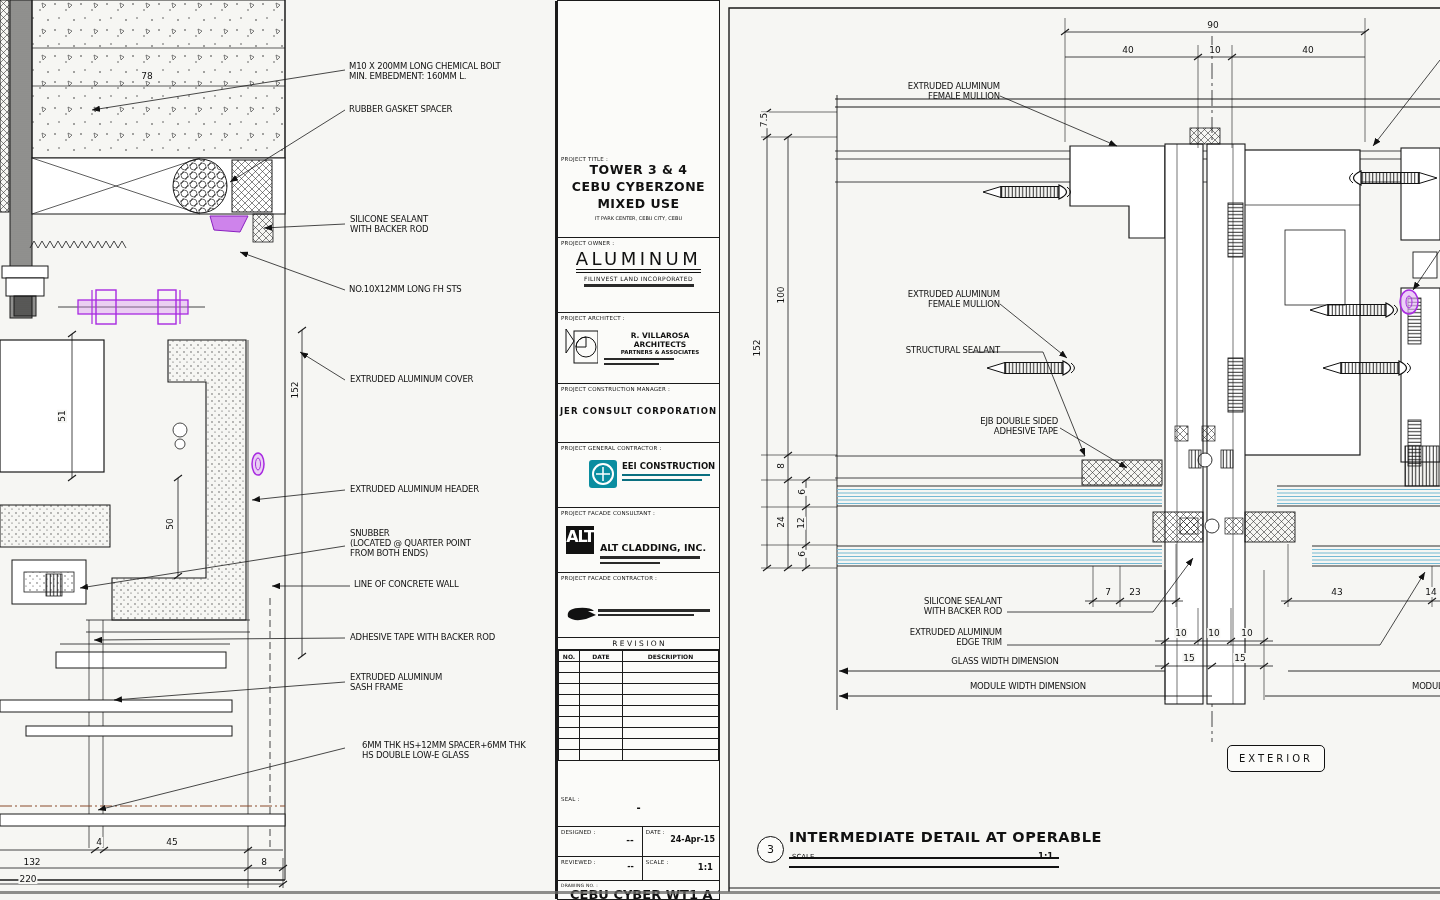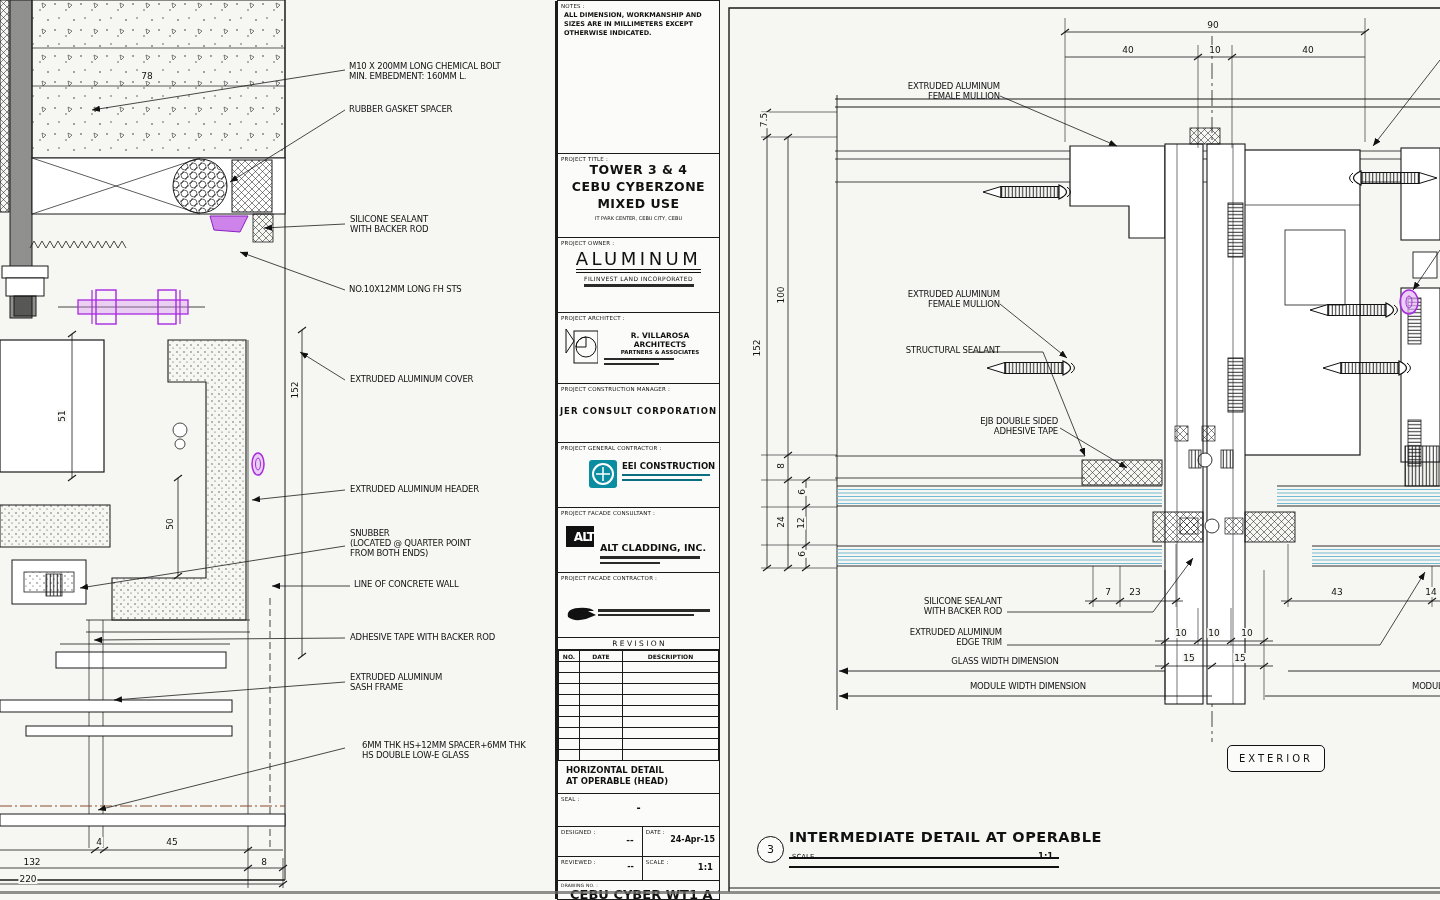--- a/index.html
+++ b/index.html
@@ -183,24 +183,20 @@
   <span class="dim rot" style="left:62px;top:416px">51</span>
   <span class="dim rot" style="left:295px;top:390px">152</span>
   <span class="dim rot" style="left:170px;top:524px">50</span>
   <span class="dim" style="left:99px;top:842px">4</span>
   <span class="dim" style="left:172px;top:842px">45</span>
   <span class="dim" style="left:32px;top:862px">132</span>
   <span class="dim" style="left:264px;top:862px">8</span>
   <span class="dim" style="left:28px;top:879px">220</span>
 
   <div id="tb">
-    <div class="sec" style="top:0;height:153px;border-radius:0 10px 0 0;">
-      <div class="seclab">NOTES :</div>
-      <div style="font-size:6.5px;font-weight:bold;padding:2px 6px;line-height:1.35;">ALL DIMENSION, WORKMANSHIP AND SIZES ARE IN MILLIMETERS EXCEPT OTHERWISE INDICATED.</div>
-    </div>
     <div class="sec" style="top:153px;height:84px;">
       <div class="seclab">PROJECT TITLE :</div>
       <div class="c" style="font-size:12.5px;font-weight:bold;letter-spacing:0.5px;line-height:1.35;">
         <div>TOWER 3 &amp; 4</div>
         <div>CEBU CYBERZONE</div>
         <div>MIXED USE</div>
       </div>
       <div class="c" style="font-size:5px;margin-top:2px;">IT PARK CENTER, CEBU CITY, CEBU</div>
     </div>
     <div class="sec c" style="top:237px;height:75px;">
@@ -236,22 +232,22 @@
         <path d="M8 15 H22 M15 8 V22" stroke="#fff" stroke-width="1.5"></path>
       </svg>
       <div style="position:absolute;left:64px;top:18px;width:94px;">
         <div style="font-size:8.5px;font-weight:bold;">EEI CONSTRUCTION</div>
         <div class="bar" style="width:88px;height:2px;margin:3px 0;background:#0a6f80;"></div>
         <div class="bar" style="width:80px;height:2px;margin:2px 0;background:#0a6f80;"></div>
       </div>
     </div>
     <div class="sec" style="top:507px;height:65px;">
       <div class="seclab">PROJECT FACADE CONSULTANT :</div>
-      <div style="position:absolute;left:8px;top:18px;width:28px;height:21px;background:#111;color:#fff;
-                  font-size:12px;font-weight:bold;text-align:right;line-height:22px;letter-spacing:-1px;">ALT</div>
+      <div style="position:absolute;left:8px;top:18px;width:28px;height:28px;background:#111;color:#fff;
+                  font-size:16px;font-weight:bold;text-align:right;line-height:22px;letter-spacing:-1px;">ALT</div>
       <div style="position:absolute;left:42px;top:18px;width:118px;margin-top:16px;">
         <div style="font-size:9.5px;font-weight:bold;">ALT CLADDING, INC.</div>
         <div class="bar" style="width:100px;height:3px;margin:3px 0;"></div>
         <div class="bar" style="width:60px;height:2px;margin:2px 0;"></div>
       </div>
     </div>
     <div class="sec" style="top:572px;height:65px;">
       <div class="seclab">PROJECT FACADE CONTRACTOR :</div>
       <svg width="34" height="20" viewBox="0 0 34 20" style="position:absolute;left:6px;top:30px;">
         <path d="M4 14 Q2 6 14 5 Q26 4 30 8 L24 8 L32 12 L22 16 Q10 19 4 14 Z" fill="#111"></path>
@@ -310,24 +306,20 @@
               <td></td>
               <td></td>
             </tr>
         <tr>
               <td></td>
               <td></td>
               <td></td>
             </tr>
       </tbody>
         </table>
-    </div>
-    <div class="sec" style="top:760px;height:33px;">
-      <div style="font-size:8.5px;font-weight:bold;white-space:pre-line;padding:4px 0 0 8px;line-height:1.3;">HORIZONTAL DETAIL
-AT OPERABLE (HEAD)</div>
     </div>
     <div class="sec" style="top:793px;height:33px;">
       <div class="seclab">SEAL :</div>
       <div class="c val" style="font-size:10px;">-</div>
     </div>
     <div class="sec" style="top:826px;height:30px;display:flex;">
       <div class="cell" style="flex:1.1;border-right:1.2px solid #1a1a1a;">
         <div class="seclab">DESIGNED :</div>
         <div class="val" style="font-size:9px;text-align:right;padding-right:8px;">--</div>
       </div>

